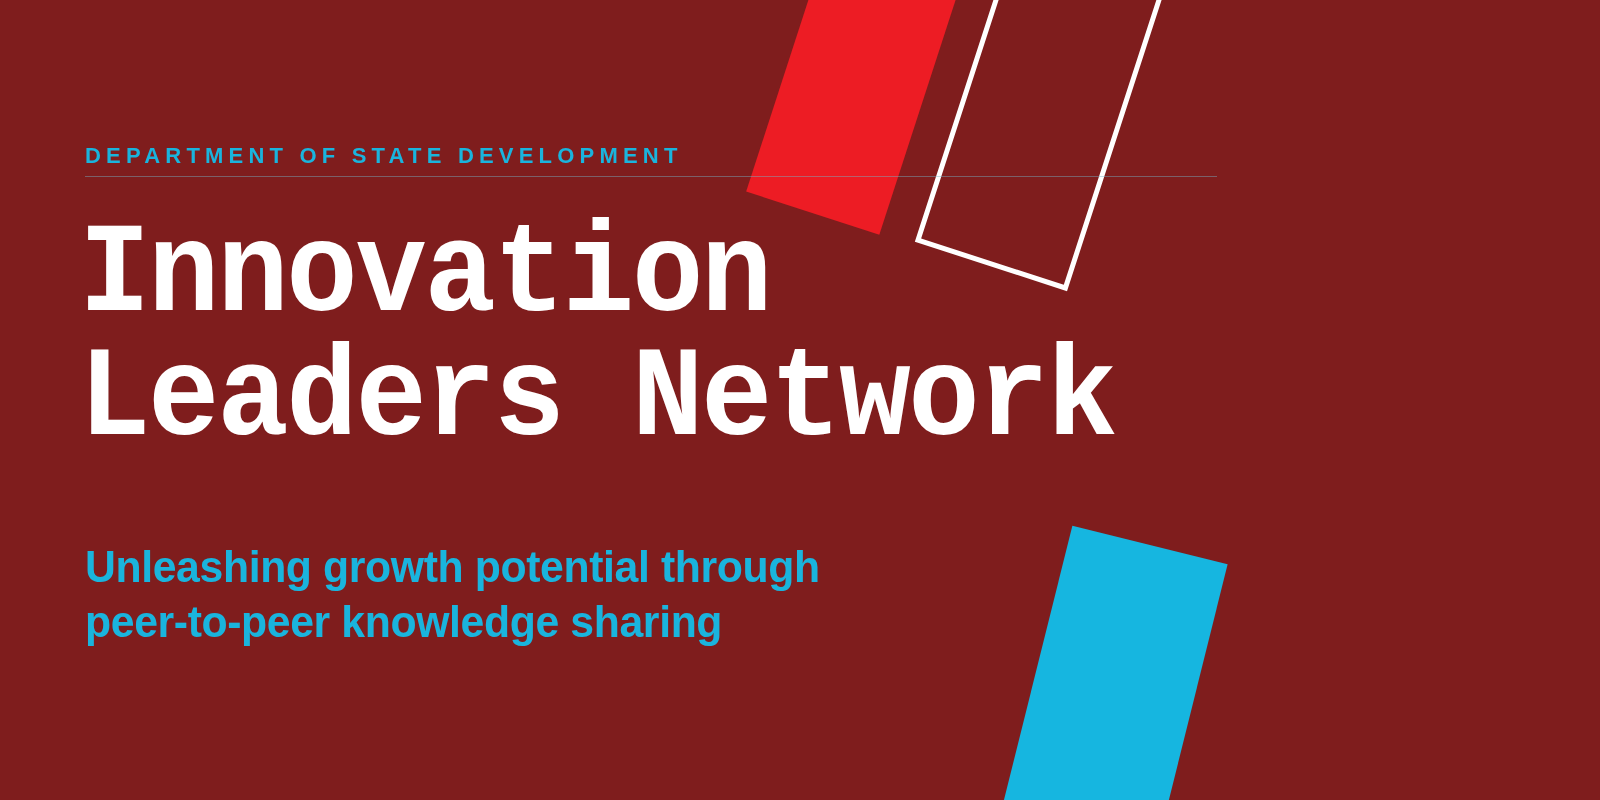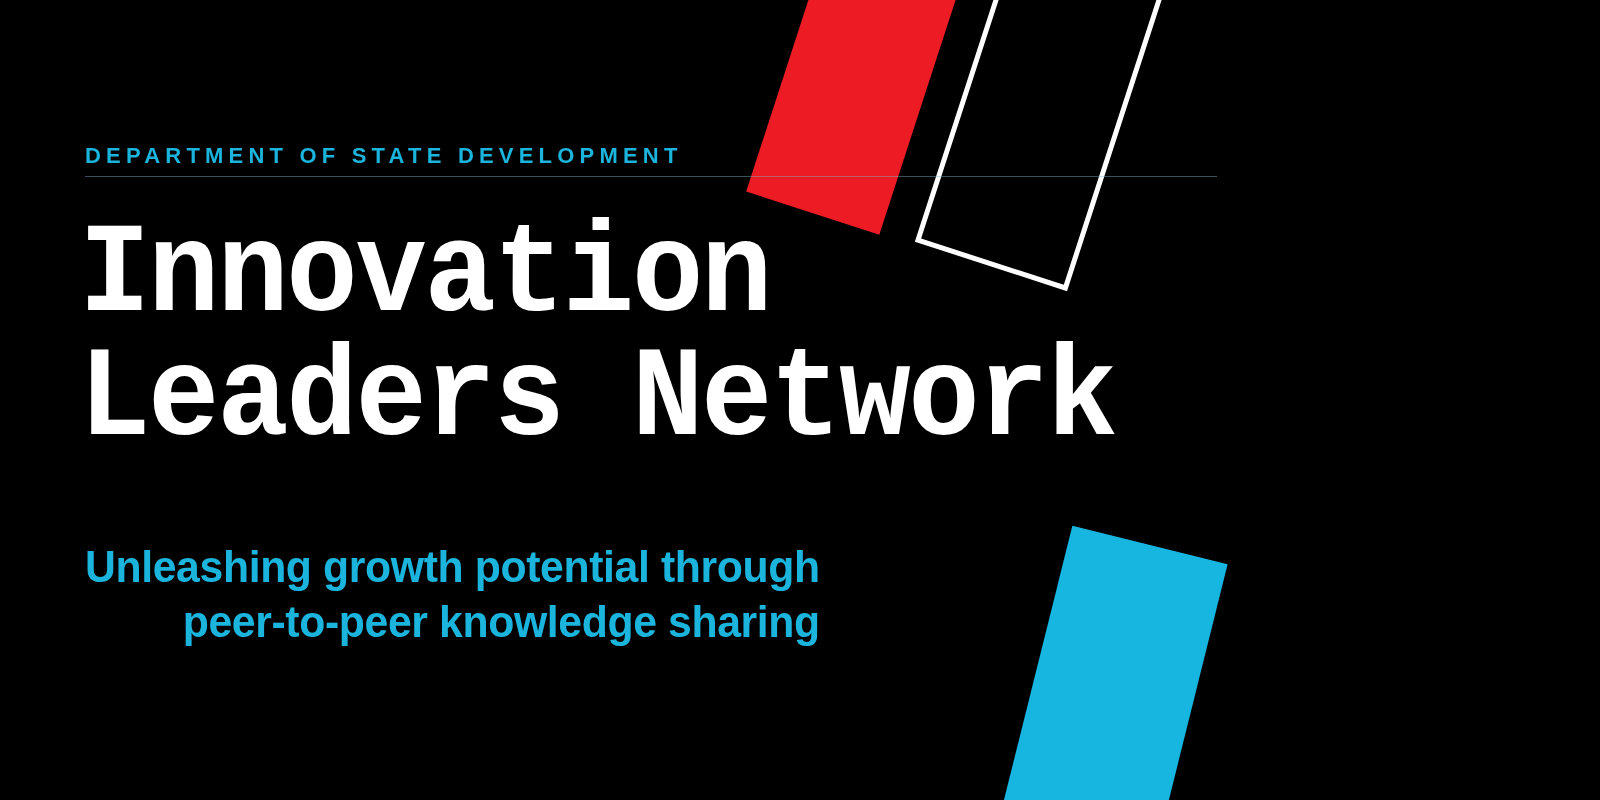--- a/index.html
+++ b/index.html
@@ -4,21 +4,21 @@
 <style>
   html, body {
     margin: 0;
     padding: 0;
     background: #273945;
   }
   #banner {
     position: relative;
     width: 1600px;
     height: 800px;
-    background: #000000;
+    background: #7f1d1d;
     overflow: hidden;
     font-family: "Liberation Sans", sans-serif;
   }
 
   
   .shape { position: absolute; }
 
   #shape-red {
     left: 786px;
     top: -60px;
@@ -96,21 +96,20 @@
     transform: scaleX(0.93);
     transform-origin: left center;
     white-space: nowrap;
   }
 
   #subtitle {
     position: absolute;
     top: 540px;
     left: 0;
     z-index: 4;
-    text-align: right;
   }
   .subtitle-line {
     display: block;
     color: #1ab4dd;
     font-size: 45px;
     font-weight: 700;
     line-height: 1.22;
     letter-spacing: -0.4px;
     transform: scaleX(0.95);
     transform-origin: left center;

